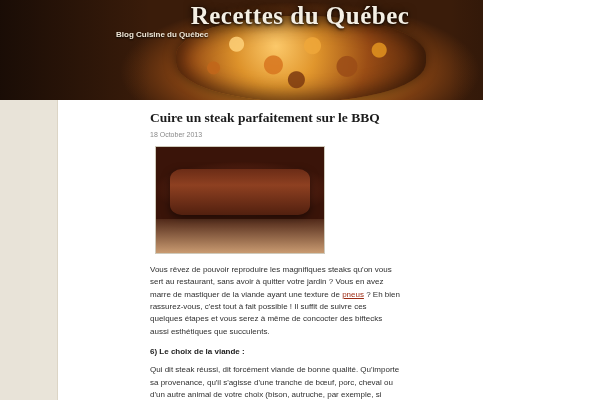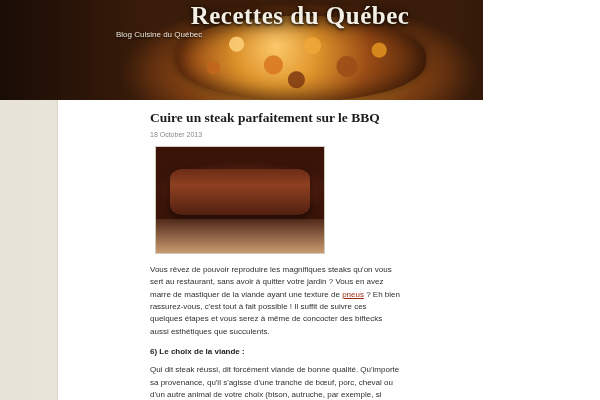--- a/index.html
+++ b/index.html
@@ -73,20 +73,21 @@
     color: #f4efe4;
     letter-spacing: .5px;
     text-shadow: 0 1px 3px rgba(0,0,0,.9), 0 0 8px rgba(0,0,0,.7);
   }
   .site-tagline {
     position: absolute;
     left: 116px; top: 30px;
     font-size: 8px;
     color: #efe6d6;
     text-shadow: 0 1px 2px rgba(0,0,0,.9);
+    font-weight: bold;
   }
 
   
   .wrap {
     position: relative;
     width: 600px;
     height: 300px;
     background: #ffffff;
     margin-left: 30px;
   }

